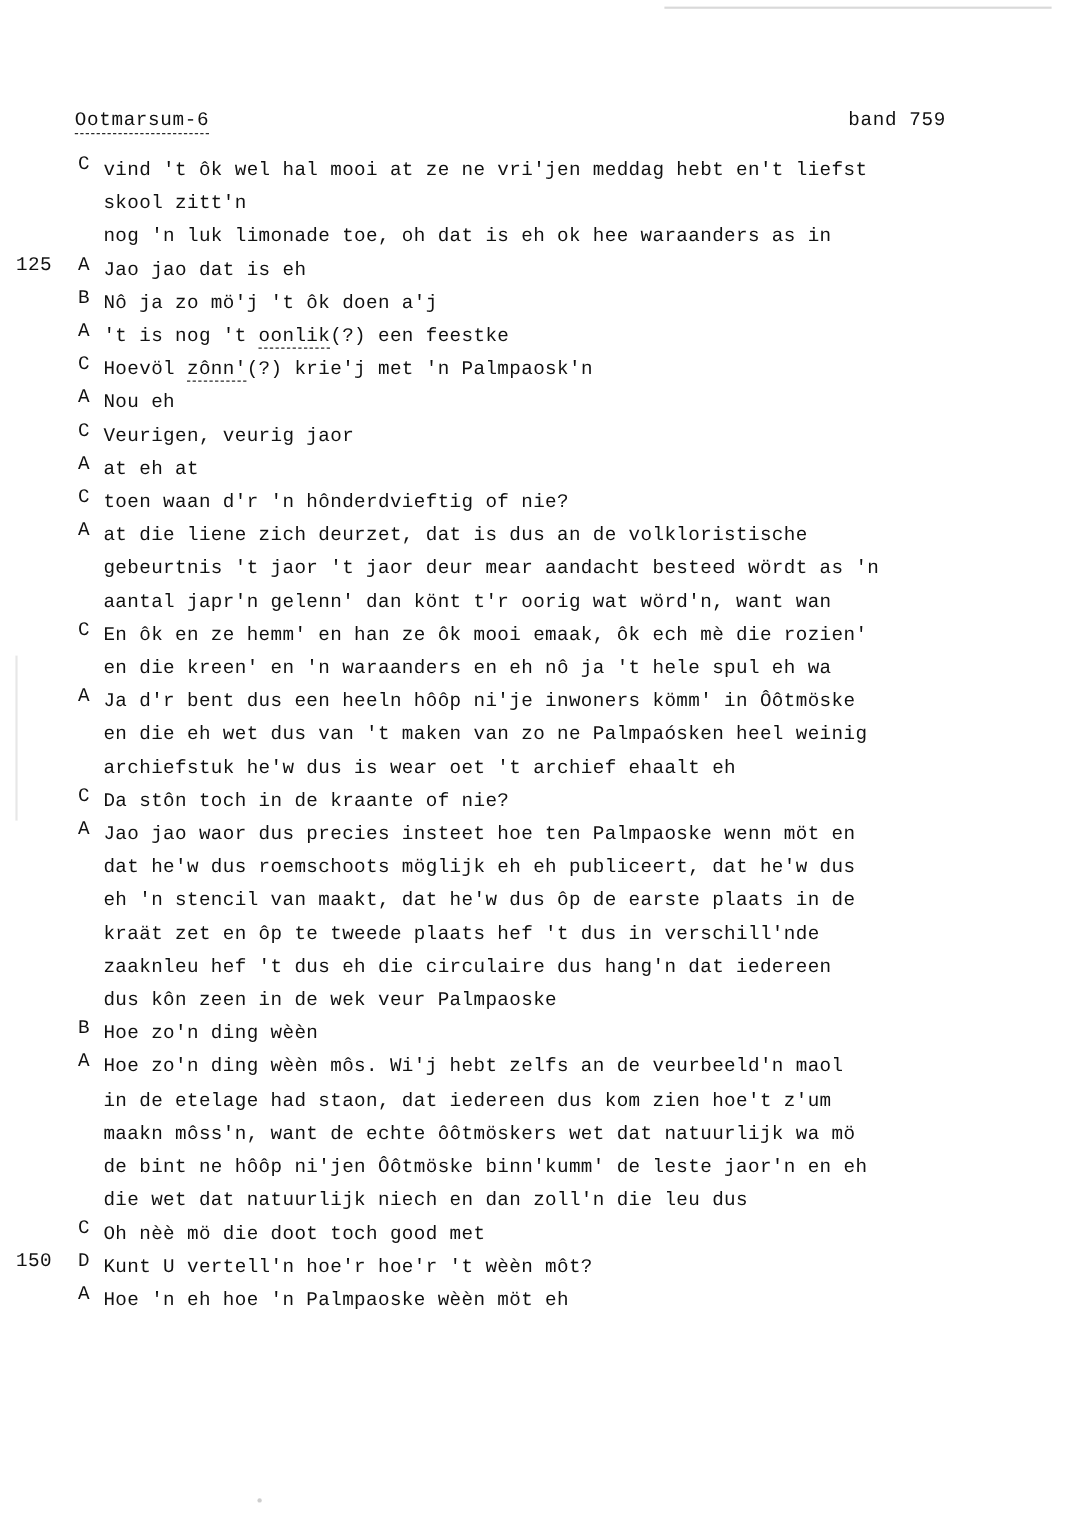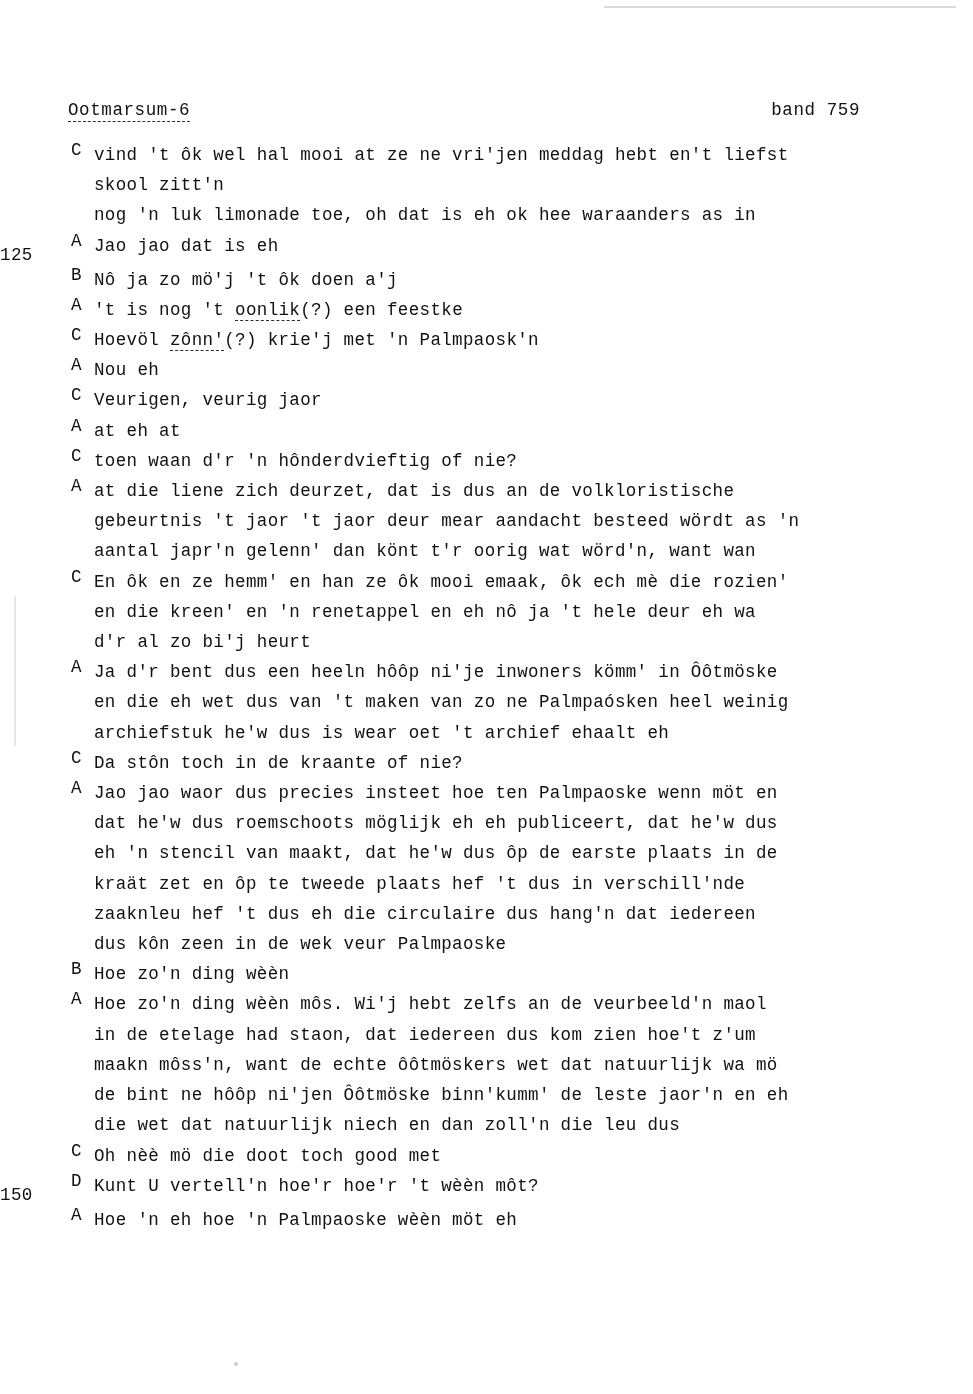--- a/index.html
+++ b/index.html
@@ -76,26 +76,25 @@
     width: 973px;
   }
   .line-row {
     display: flex;
     align-items: flex-start;
     min-height: 30.2px;
   }
   .lineno {
     width: 68px;
     flex: 0 0 68px;
-    text-align: left;
+    text-align: center;
     font-size: 17.5px;
     letter-spacing: 0.4px;
     padding-right: 6px;
     box-sizing: border-box;
-    margin-top: 14px;
   }
   .spk {
     width: 26px;
     flex: 0 0 26px;
     text-align: left;
     font-size: 17.5px;
     padding-left: 3px;
     box-sizing: border-box;
   }
   .utt {
@@ -199,26 +198,21 @@
         <div class="utt cont">aantal japr'n gelenn' dan könt t'r oorig wat wörd'n, want wan</div>
       </div>
       <div class="line-row">
         <div class="lineno"></div>
         <div class="spk">C</div>
         <div class="utt">En ôk en ze hemm' en han ze ôk mooi emaak, ôk ech mè die rozien'</div>
       </div>
       <div class="line-row">
         <div class="lineno"></div>
         <div class="spk"></div>
-        <div class="utt cont">en die kreen' en 'n renetappel en eh nô ja 't hele deur eh wa</div>
-      </div>
-      <div class="line-row">
-        <div class="lineno"></div>
-        <div class="spk"></div>
-        <div class="utt cont">d'r al zo bi'j heurt</div>
+        <div class="utt cont">en die kreen' en 'n waraanders en eh nô ja 't hele spul eh wa</div>
       </div>
       <div class="line-row">
         <div class="lineno"></div>
         <div class="spk">A</div>
         <div class="utt">Ja d'r bent dus een heeln hôôp ni'je inwoners kömm' in Ôôtmöske</div>
       </div>
       <div class="line-row">
         <div class="lineno"></div>
         <div class="spk"></div>
         <div class="utt cont">en die eh wet dus van 't maken van zo ne Palmpaósken heel weinig</div>

